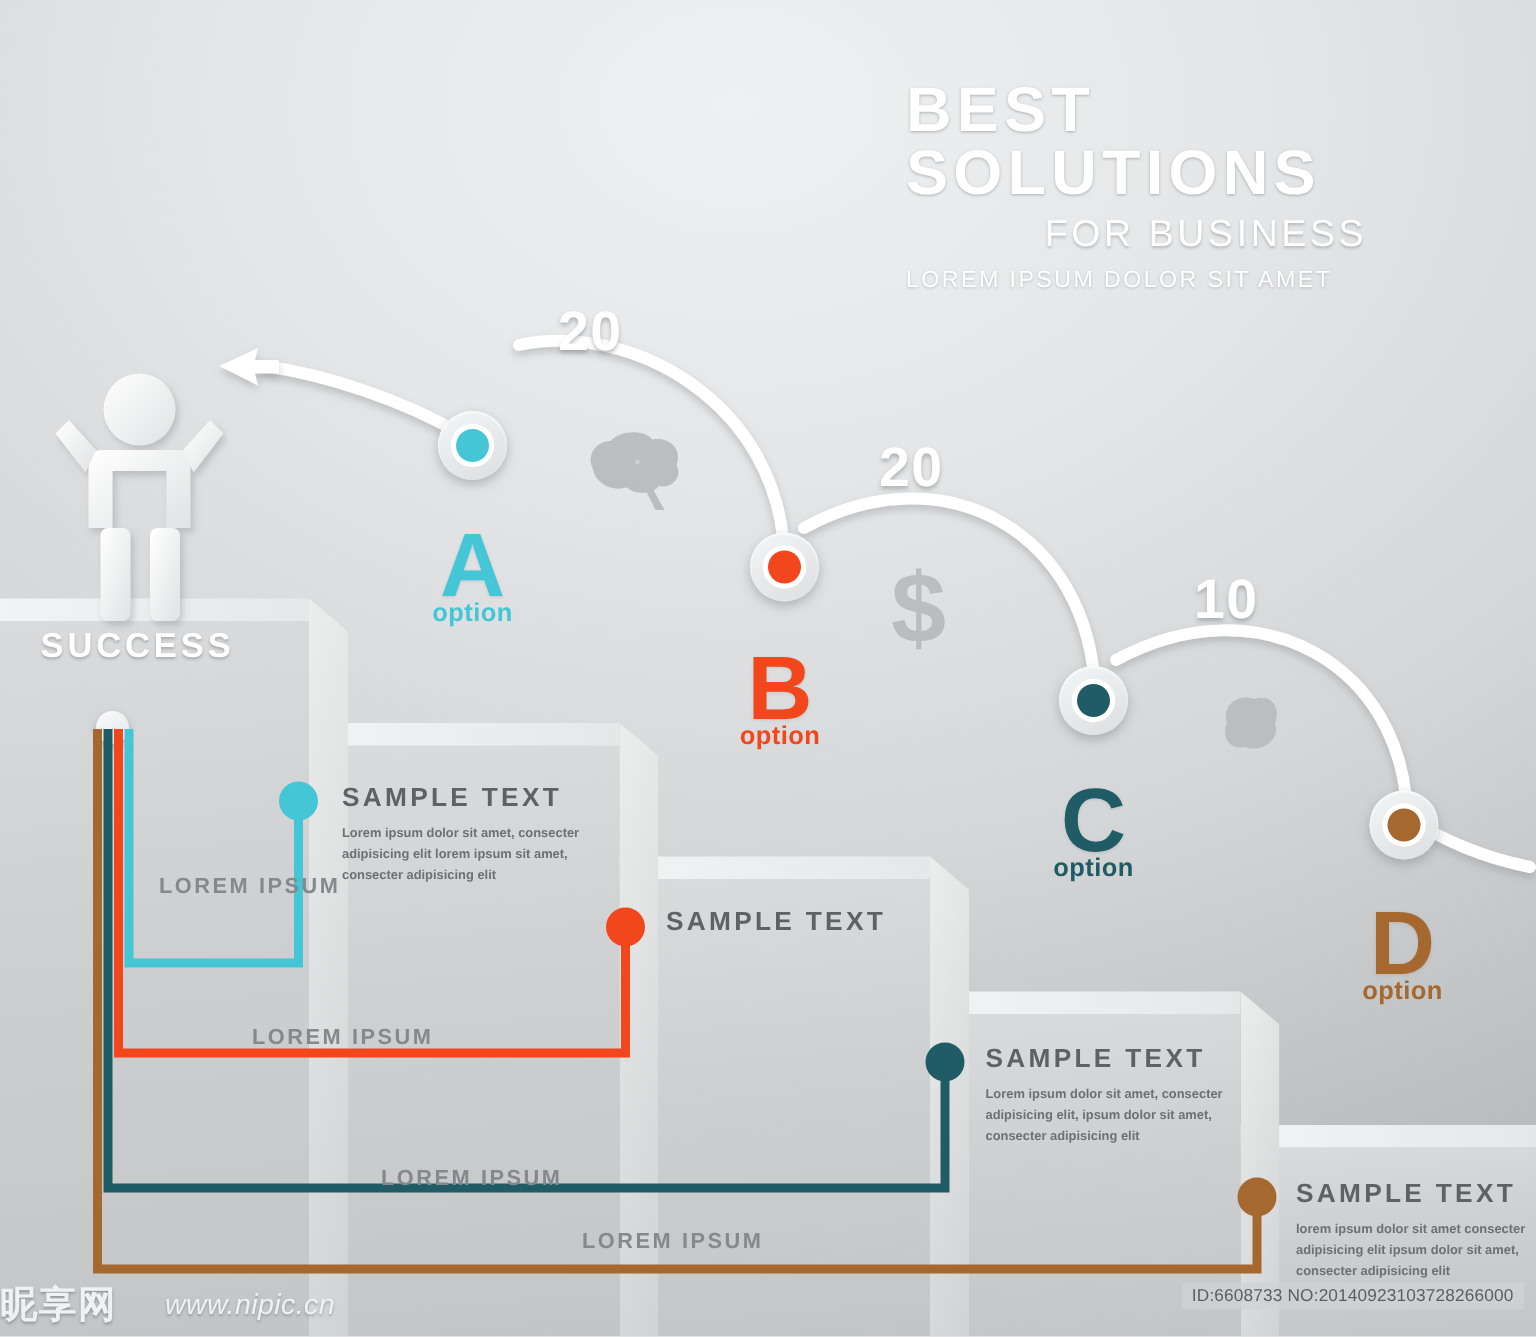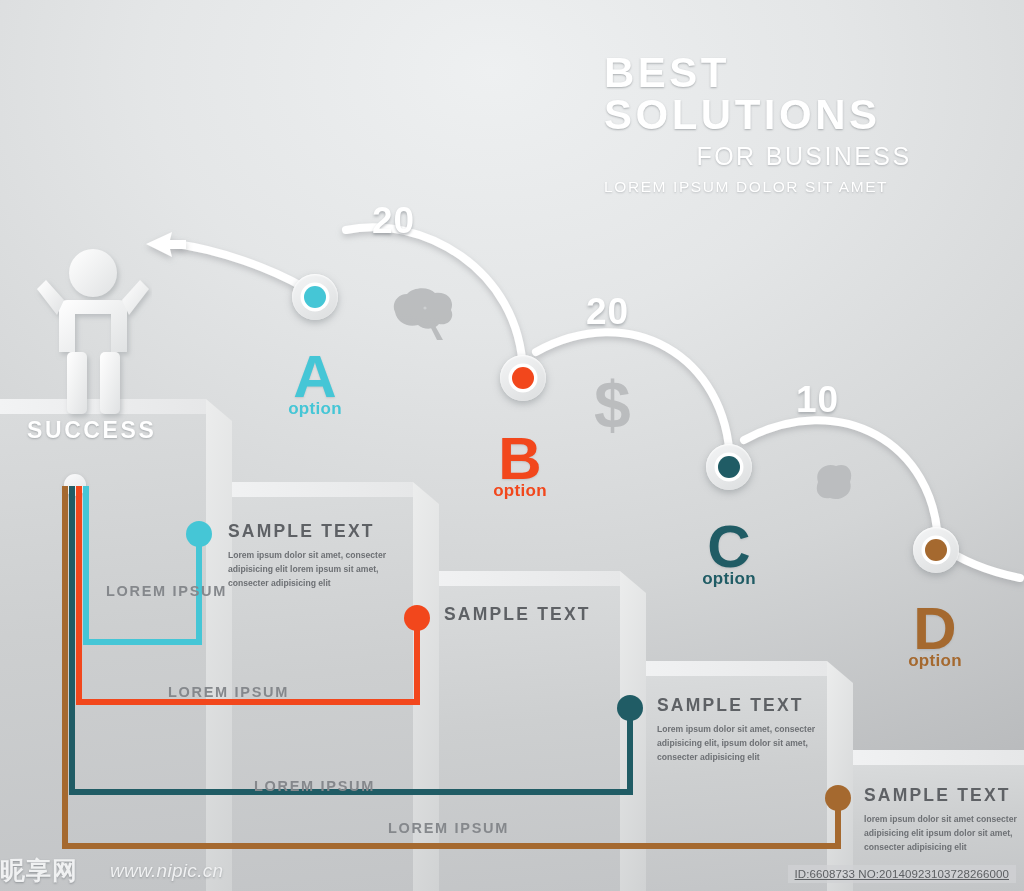--- a/index.html
+++ b/index.html
@@ -166,23 +166,23 @@
     letter-spacing: 1px; line-height: 1;
     text-shadow: 0 1px 2px rgba(110,115,120,.6);
   }
   #wm-url {
     position: absolute; left: 110px; bottom: 11px;
     font-size: 19px; font-style: italic; color: #f0f1f2;
     letter-spacing: .3px; line-height: 1;
     text-shadow: 0 1px 2px rgba(110,115,120,.5);
   }
   #wm-id {
-    position: absolute; right: 8px; bottom: 8px;
+    position: absolute; right: 8px; bottom: 18px;
     font-size: 11.5px; color: #5c5f62; letter-spacing: .1px;
-    background: rgba(208,210,212,.75); padding: 3px 7px; text-decoration: underline;
+    background: rgba(208,210,212,.75); padding: 3px 7px;
   }
 </style>
 </head>
 <body>
 
 <div id="stage">
 
   <div class="step" id="step-1">
     <div class="top-face"></div>
     <div class="side-face"></div>

